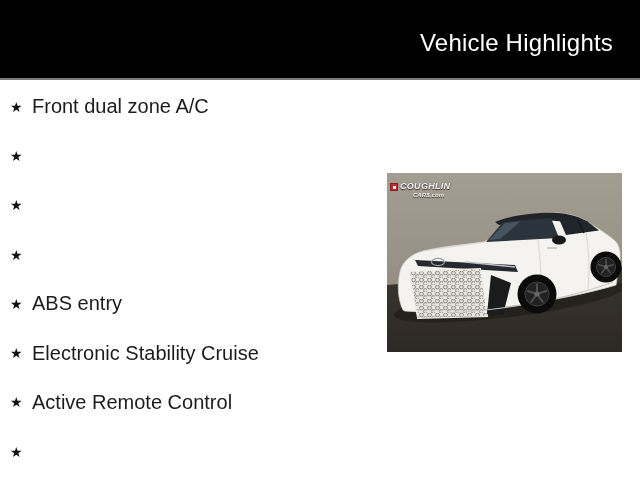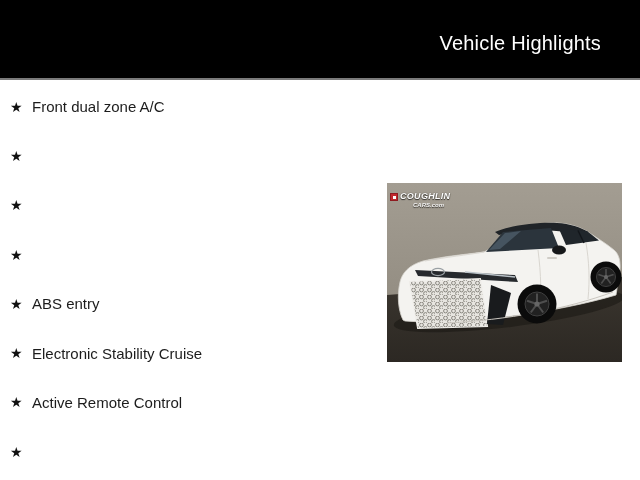--- a/index.html
+++ b/index.html
@@ -2,30 +2,30 @@
 <html><head>
 <meta charset="utf-8">
 <style>
   html,body{margin:0;padding:0;background:#ffffff;}
   .page{position:relative;width:640px;height:480px;background:#ffffff;overflow:hidden;
         font-family:"Liberation Sans","DejaVu Sans",sans-serif;}
 
   
   .header{position:absolute;left:0;top:0;width:640px;height:78px;background:#000000;
           border-bottom:2px solid #7b7b7b;display:flex;align-items:center;justify-content:flex-end;}
-  .header-title{color:#ffffff;font-size:20px;letter-spacing:.2px;padding-right:39px;padding-top:8px;}
+  .header-title{color:#ffffff;font-size:24px;letter-spacing:.2px;padding-right:27px;padding-top:8px;}
 
   
   .hl-list{position:absolute;left:10px;top:82px;margin:0;padding:0;list-style:none;width:370px;}
   .hl-item{display:flex;align-items:center;height:49.3px;}
   .star{width:22px;font-size:14px;color:#111111;line-height:1;flex:0 0 22px;}
-  .hl-label{font-size:15px;color:#1c1c1c;white-space:nowrap;}
+  .hl-label{font-size:20px;color:#1c1c1c;white-space:nowrap;}
 
   
-  .photo{position:absolute;left:387px;top:183px;width:235px;height:179px;overflow:hidden;}
+  .photo{position:absolute;left:387px;top:173px;width:235px;height:179px;overflow:hidden;}
   .photo svg{display:block;}
   .photo-logo{position:absolute;left:3px;top:9px;display:flex;align-items:flex-start;gap:2px;}
   .logo-mark{width:8px;height:8px;background:#c1272d;border:1px solid #8e1b20;box-sizing:border-box;
              display:inline-block;margin-top:1px;position:relative;}
   .logo-mark::after{content:"";position:absolute;left:2px;top:2px;width:3px;height:3px;background:#ffffff;}
   .logo-text{display:flex;flex-direction:column;line-height:1;}
   .logo-line1{font-size:9px;font-weight:700;font-style:italic;color:#ffffff;
               text-shadow:0 1px 1px #33302b,0 0 1px #33302b;letter-spacing:.3px;}
   .logo-line2{font-size:6px;font-weight:700;font-style:italic;color:#f2f2f2;
               text-shadow:0 1px 1px #33302b;margin-left:13px;margin-top:1px;}

